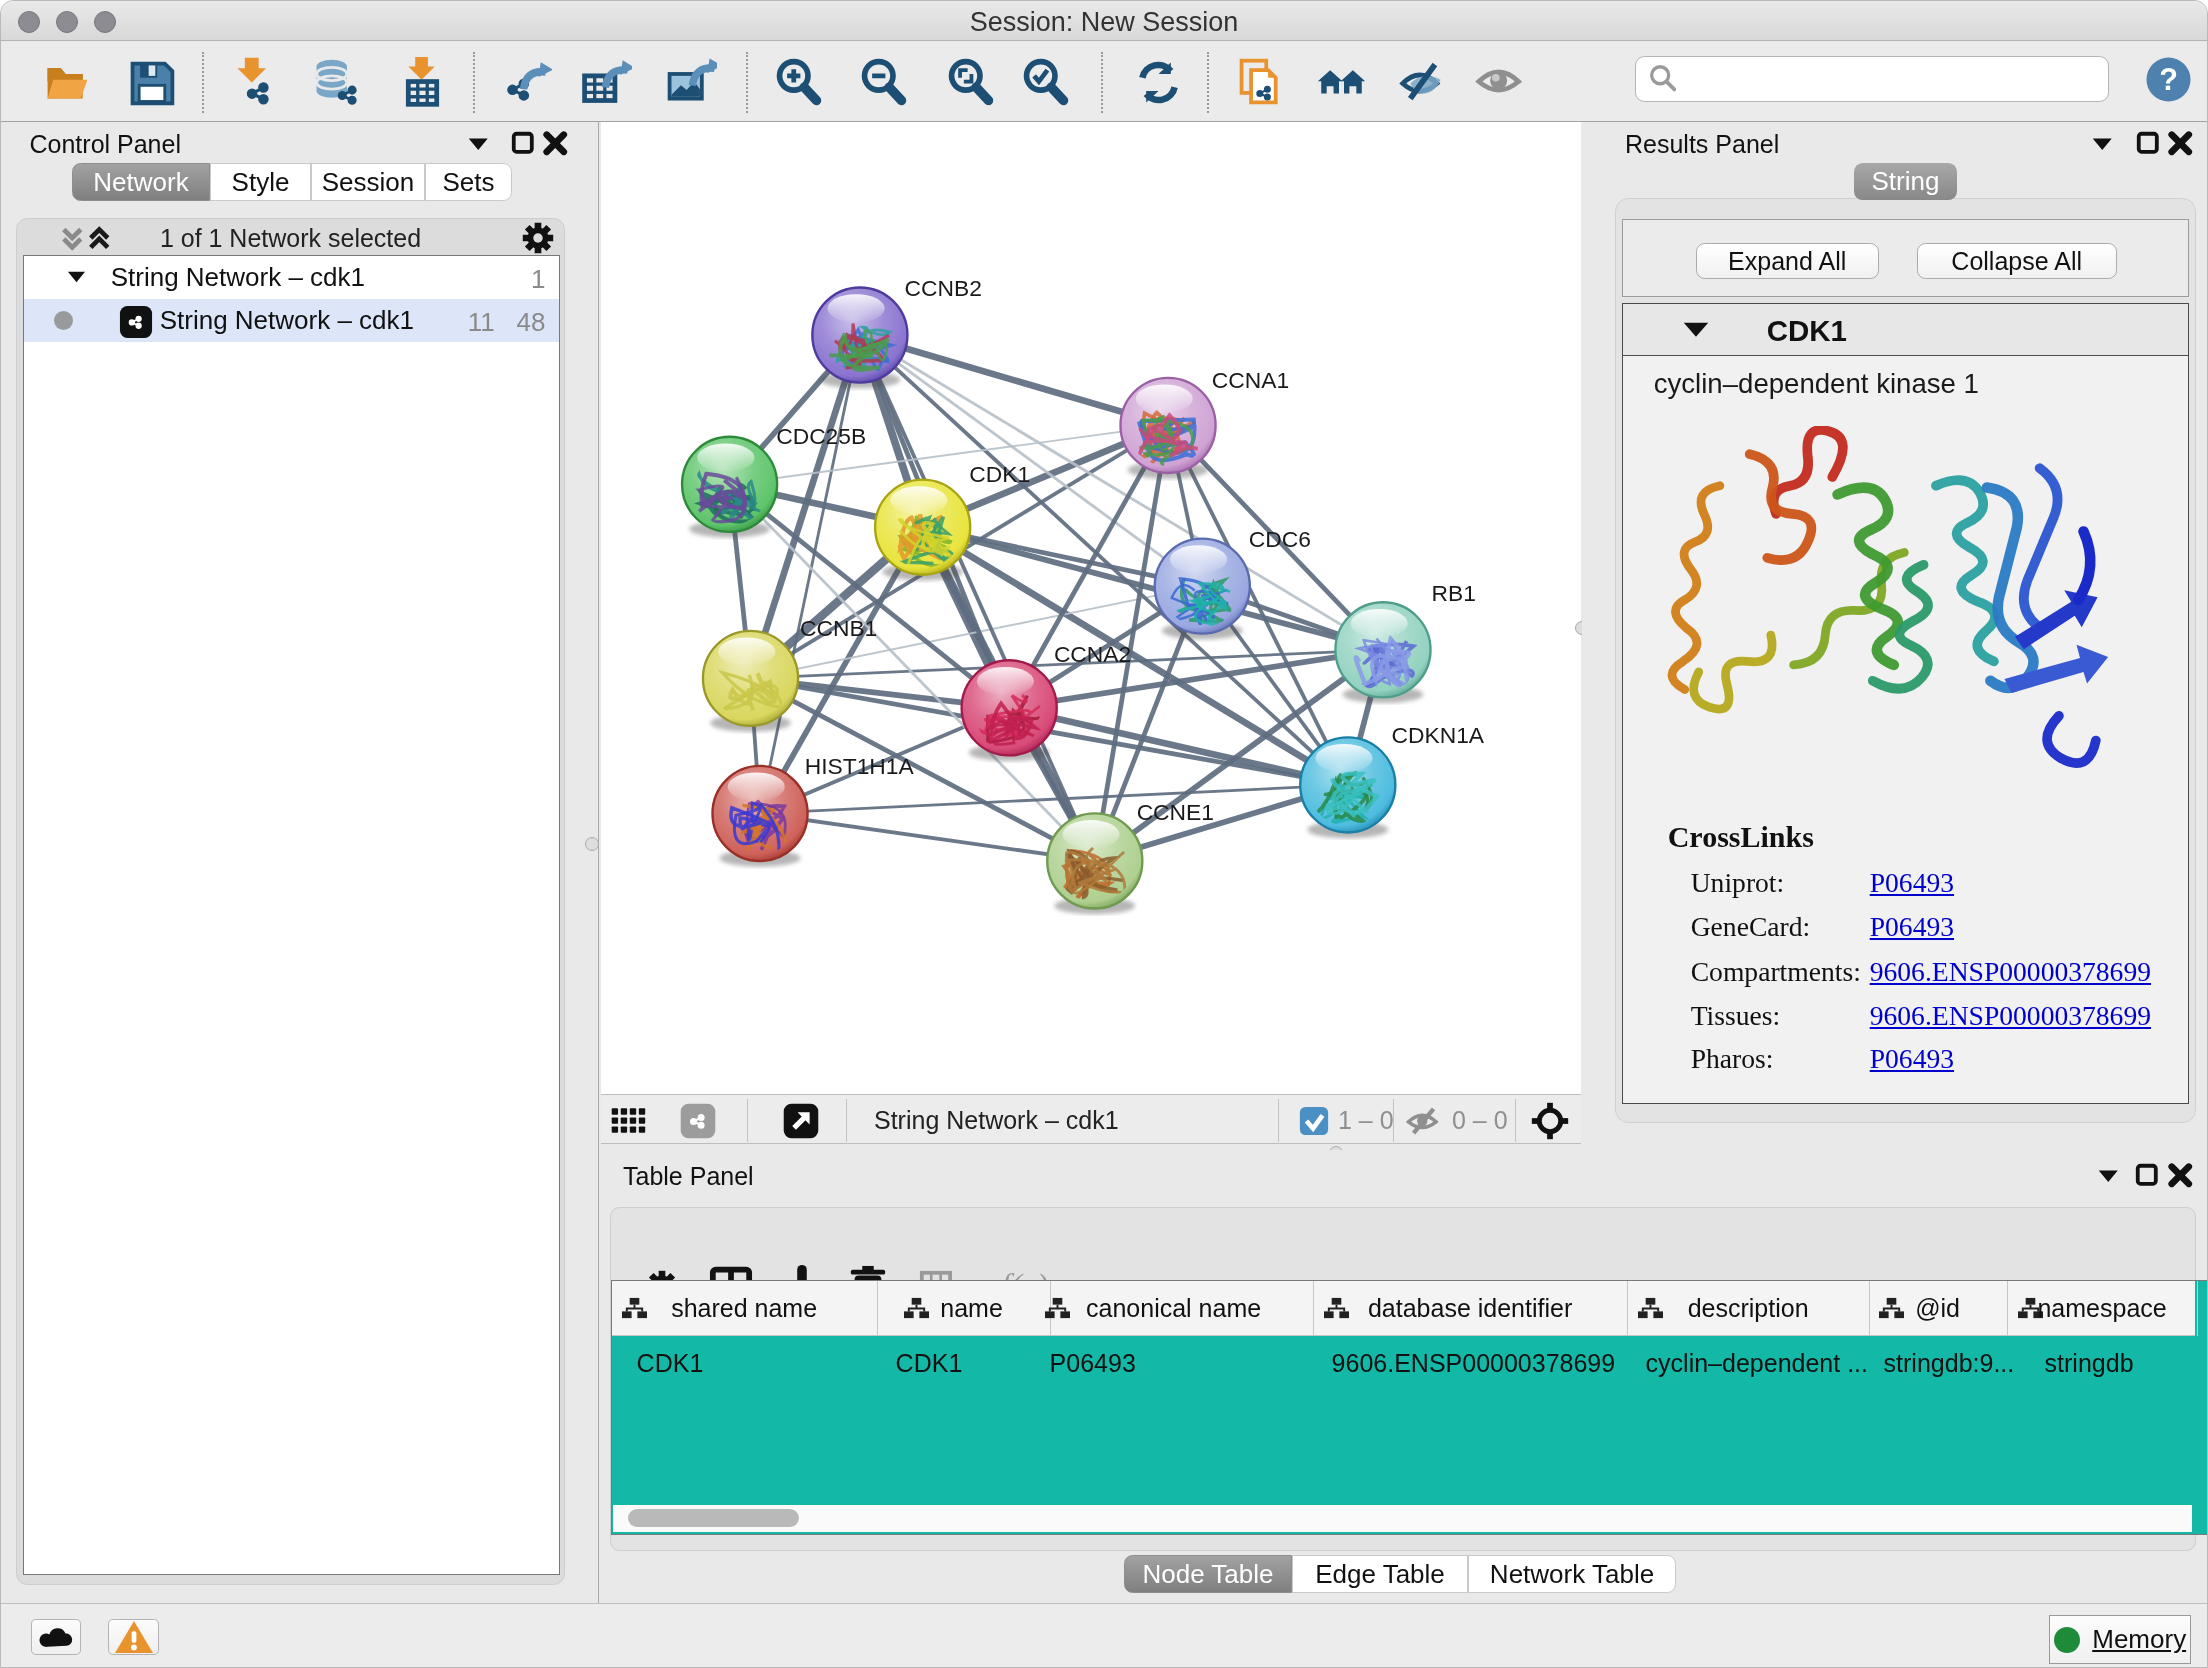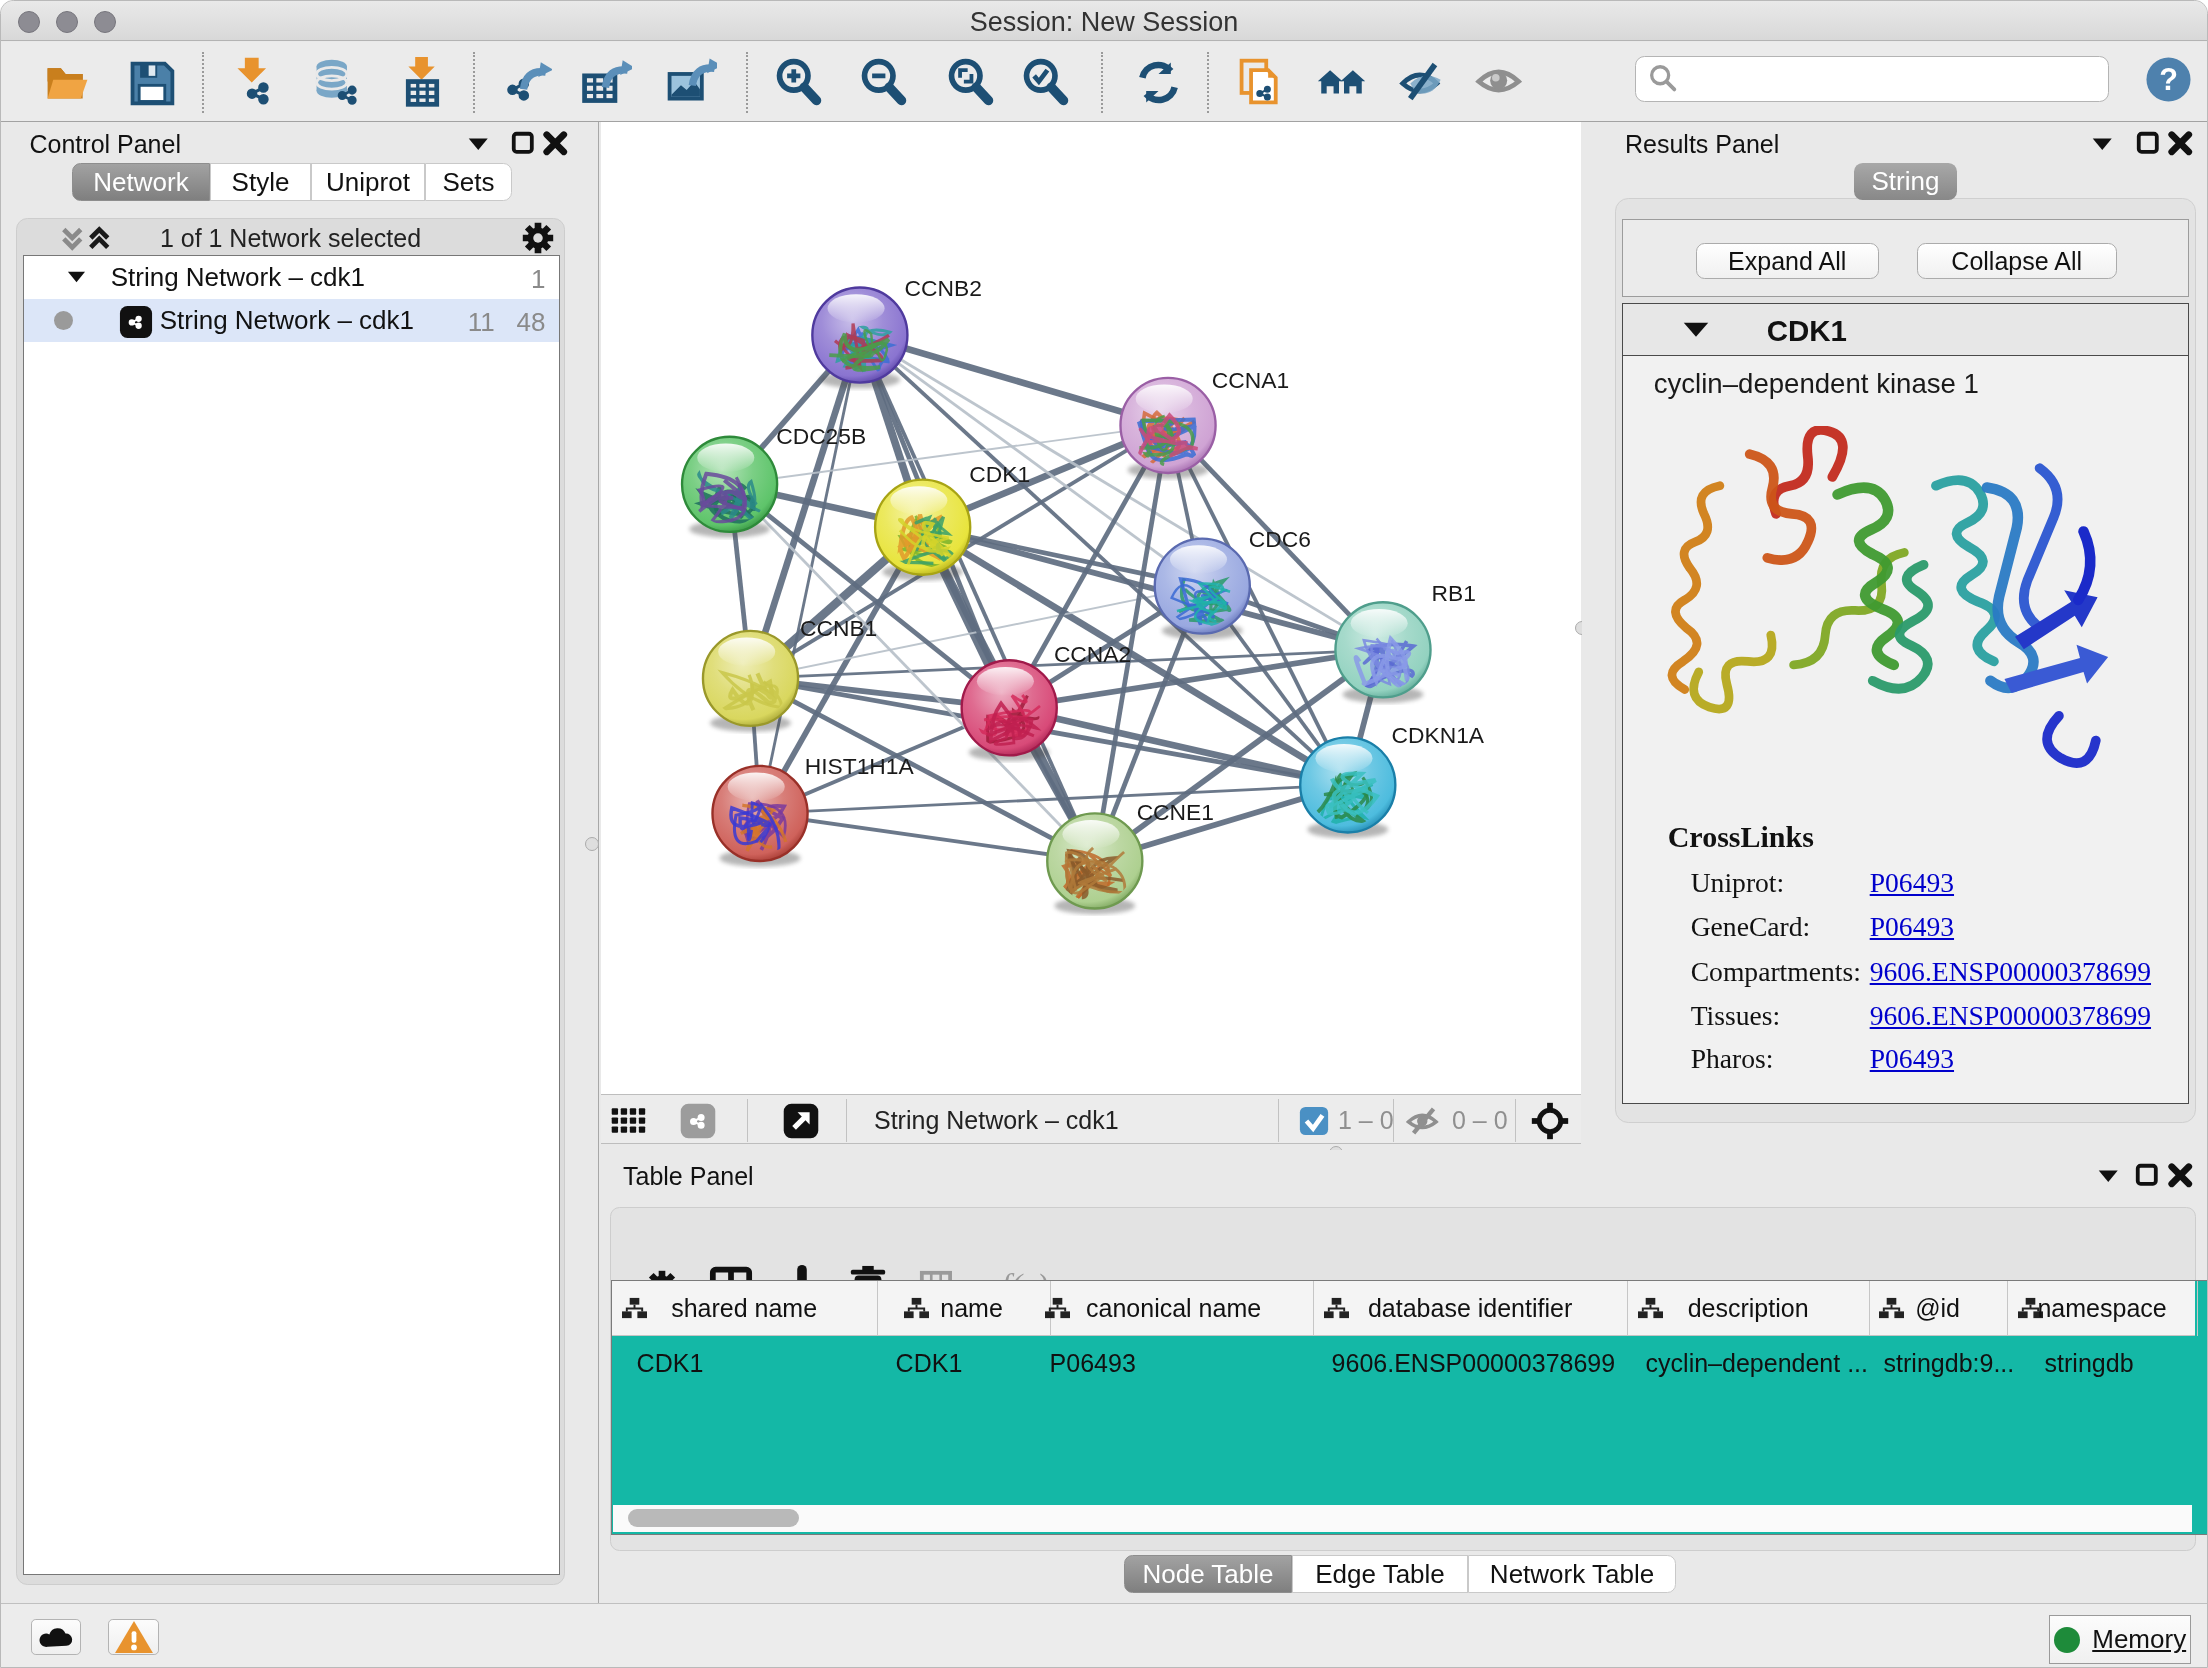--- a/index.html
+++ b/index.html
@@ -322,21 +322,21 @@
         </span>
       <span class="panehdr-ic" style="left:535px;top:1.9px" id="cp-close">
           <svg width="28.5" height="28.5" viewBox="0 0 30 30">
             <path d="M6 6 L24 24 M24 6 L6 24" stroke="#111" stroke-width="7" stroke-linecap="round"></path>
           </svg>
         </span>
     </div>
     <div class="tabs" id="cp-tabs">
         <div class="tab sel" style="width: 138px;">Network</div>
         <div class="tab" style="width: 101px;">Style</div>
-        <div class="tab" style="width: 114px;">Uniprot</div>
+        <div class="tab" style="width: 114px;">Session</div>
         <div class="tab" style="width: 87px;">Sets</div>
       </div>
     <div class="subpanel">
       <div class="sp-hdr">
         <span class="panehdr-ic" style="left:36px;top:0px" id="chev-down">
             <svg width="28.5" height="32" viewBox="0 0 30 34">
               <g fill="none" stroke="#8a8a8a" stroke-width="5">
                 <path d="M6 8 l9 9 9-9"></path>
                 <path d="M6 18 l9 9 9-9"></path>
               </g>

